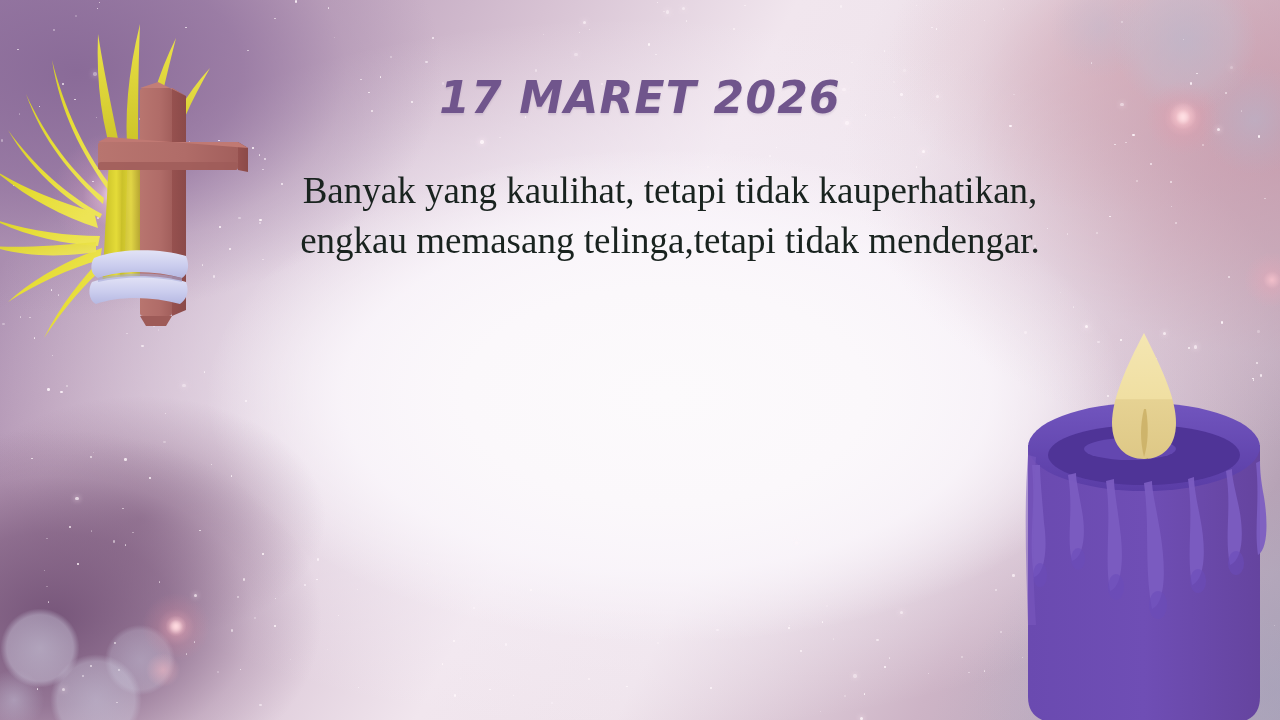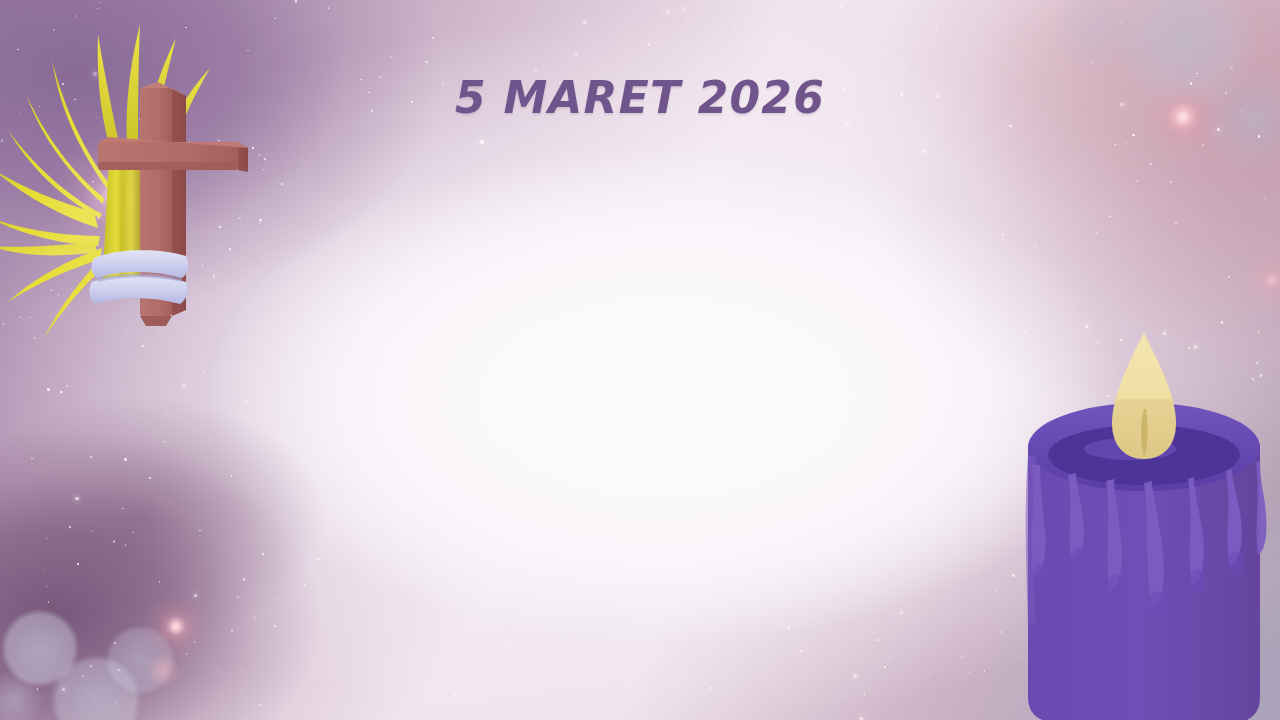--- a/index.html
+++ b/index.html
@@ -597,18 +597,19 @@
       <path d="M18 130 C 14 180 16 240 18 300 L 26 300 C 22 240 22 180 26 132 Z" fill="#7A5AC0" opacity="0.55"></path>
 
       <path d="M131 132 C 132 120 133 110 134 100 L 141 100 C 140 112 139 122 138 134 Z" fill="#111111"></path>
 
       <path d="M134 8 C 116 42 102 74 102 98 C 102 122 116 134 134 134 C 152 134 166 122 166 98 C 166 72 150 40 134 8 Z" fill="url(#flameG)"></path>
       <path d="M134 84 C 130 100 130 116 134 132 C 138 120 139 102 136 84 Z" fill="#C9AE63" opacity="0.8"></path>
     </svg>
   </div>
 
   <div id="text-block">
-    <div id="date-title">5 MARET 2026</div>
-
+    <div id="date-title">17 MARET 2026</div>
+
+    <div id="verse-text">Banyak yang kaulihat, tetapi tidak kauperhatikan, engkau memasang telinga,tetapi tidak mendengar.</div>
 
   </div>
 
 </div>
 
 </body></html>

